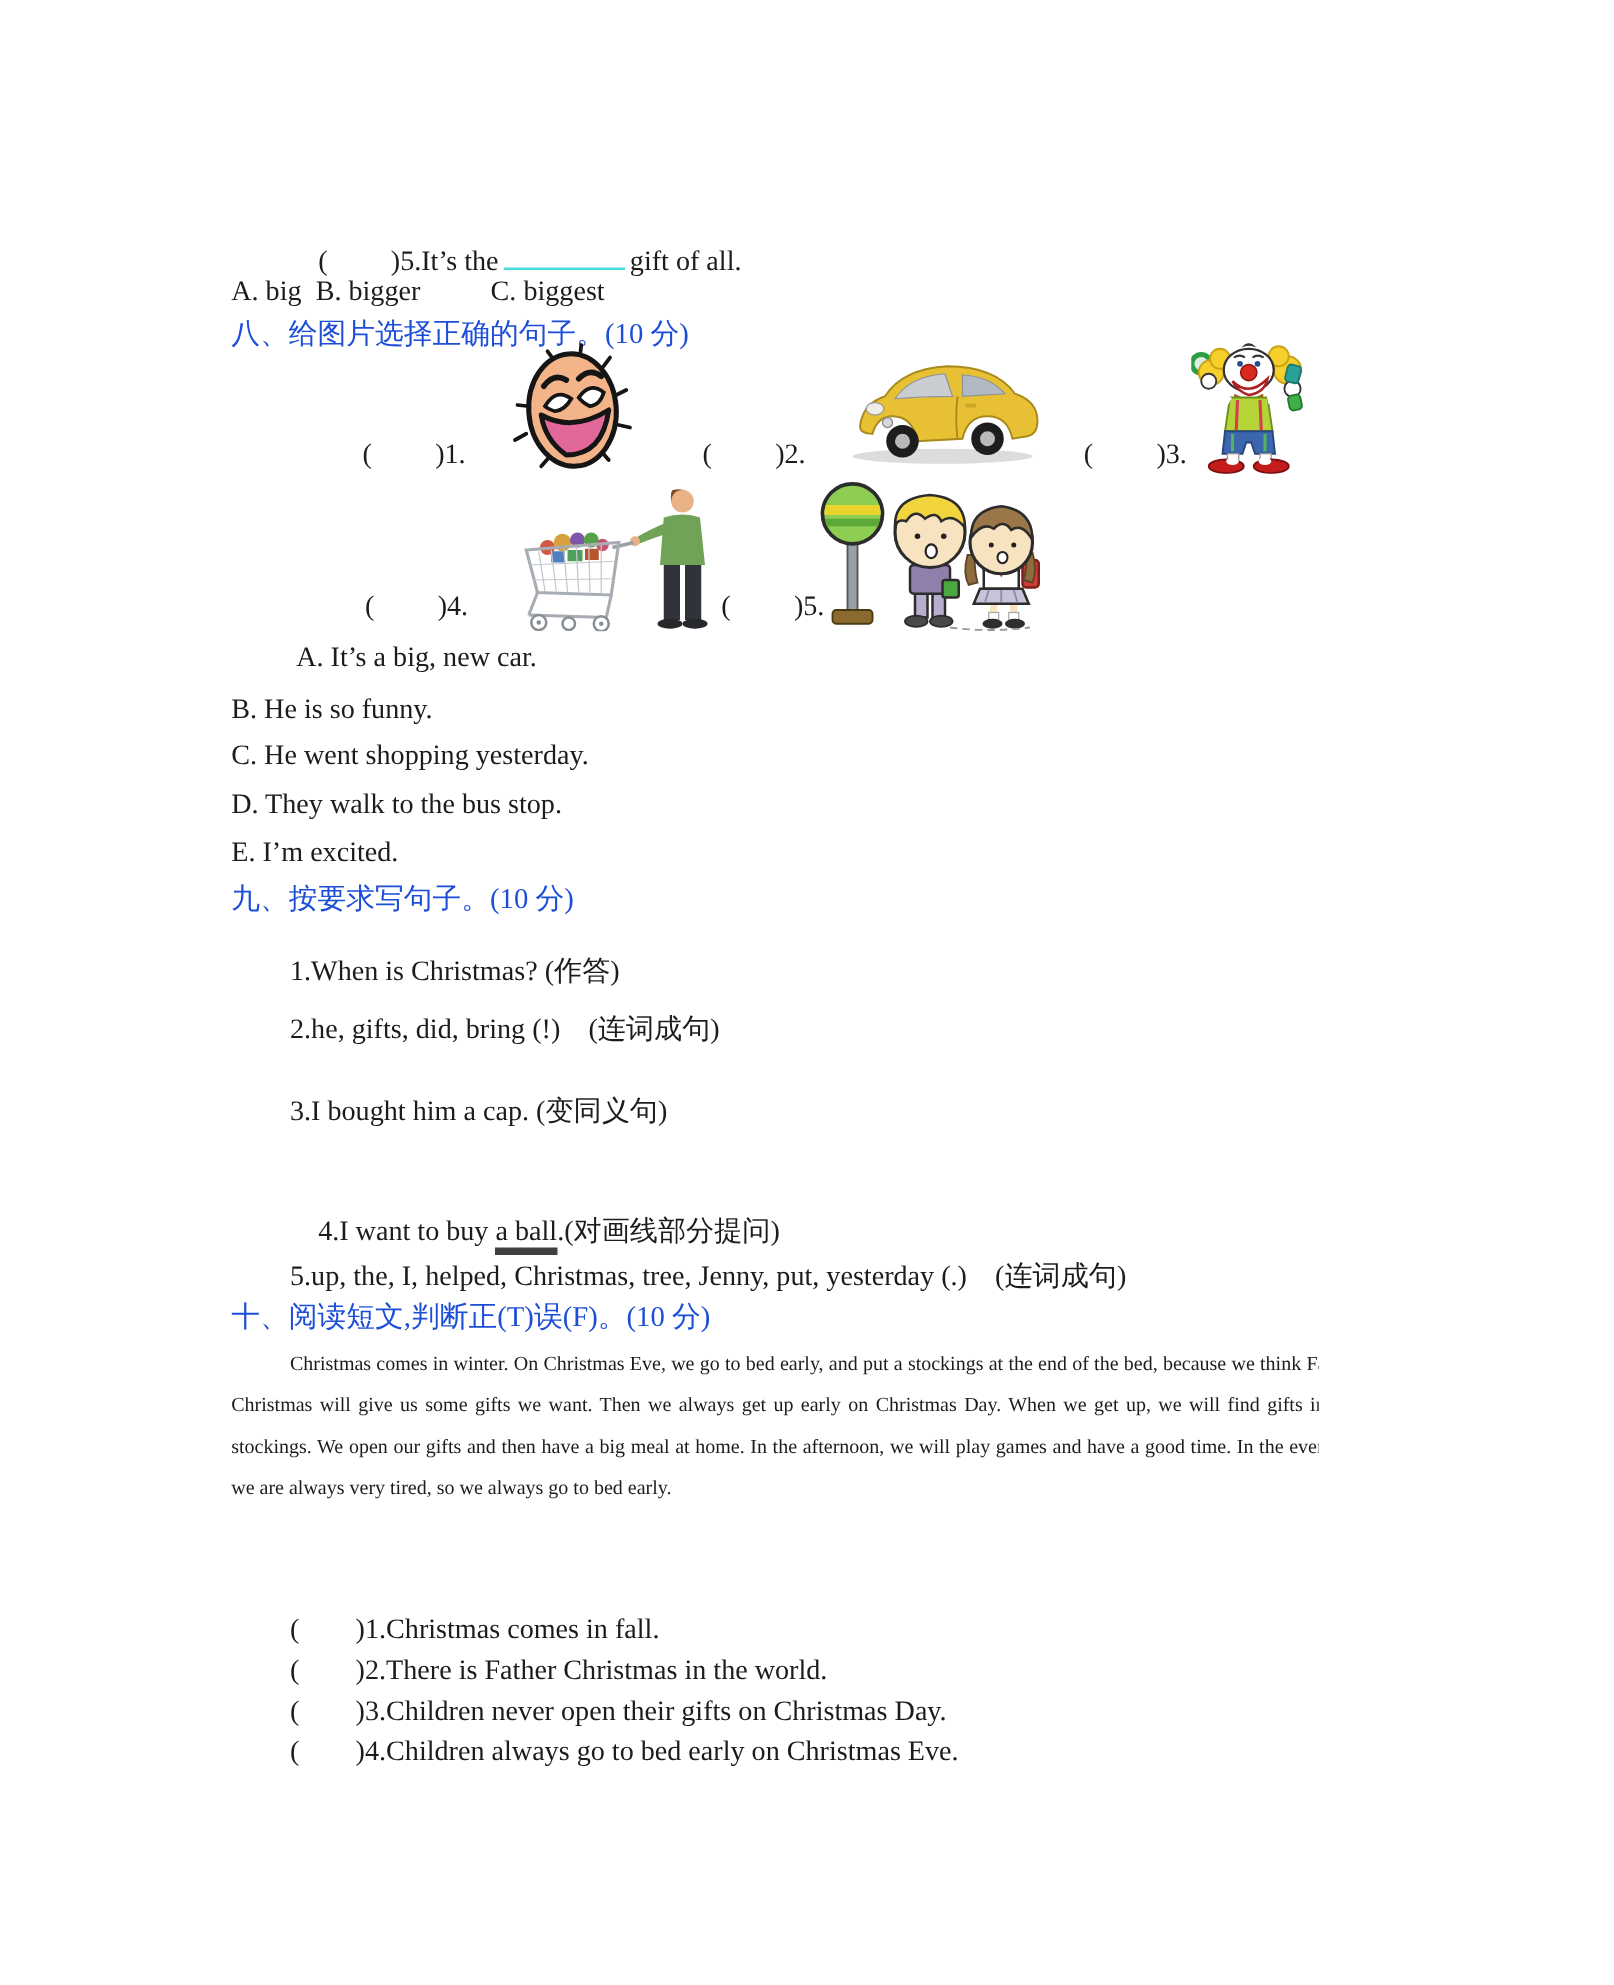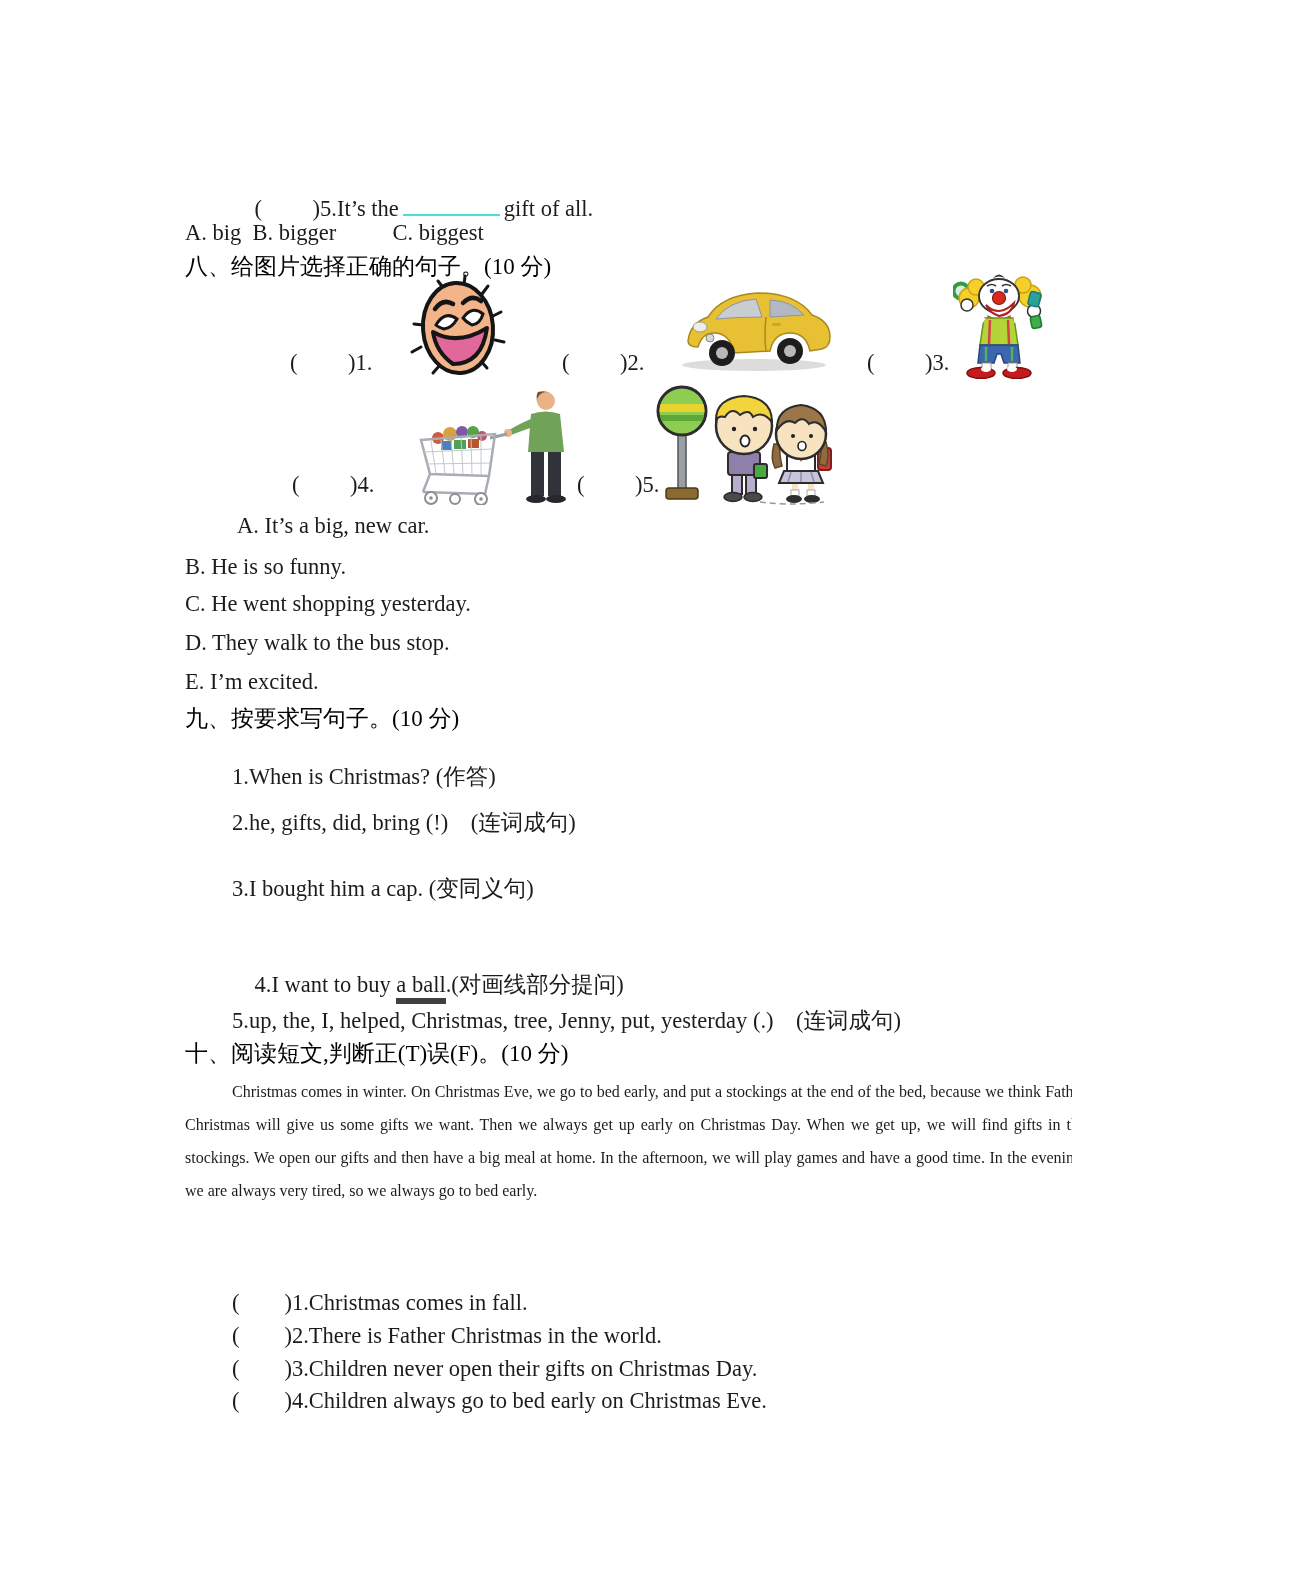--- a/index.html
+++ b/index.html
@@ -4,24 +4,23 @@
 <style>
   html,body{margin:0;padding:0;background:#ffffff;}
   .page{
     position:relative;
     width:1055px;height:1588px;
     background:#ffffff;
     font-family:"Liberation Serif","DejaVu Serif",serif;
     color:#1c1c1c;
     font-size:22.5px;
     overflow:hidden;
-    padding-left:17px;
   }
   .line{position:absolute;white-space:pre;line-height:30px;}
-  .red{color:#000000;font-size:23px;line-height:32px;}
+  .red{color:#1d4ed8;font-size:23px;line-height:32px;}
   .blank-underline{
     display:inline-block;width:97px;height:21px;
     border-bottom:2px solid #4adddd;vertical-align:baseline;margin:0 4px;
   }
   .cyan-underlined{border-bottom:6px solid #404040;padding-bottom:1px;}
   .answer-dash{position:absolute;width:9px;height:3px;background:#35eded;}
   .passage{
     position:absolute;left:185px;top:1076px;width:901px;
     font-size:16px;line-height:32.9px;text-align:justify;text-indent:47px;
     white-space:normal;

